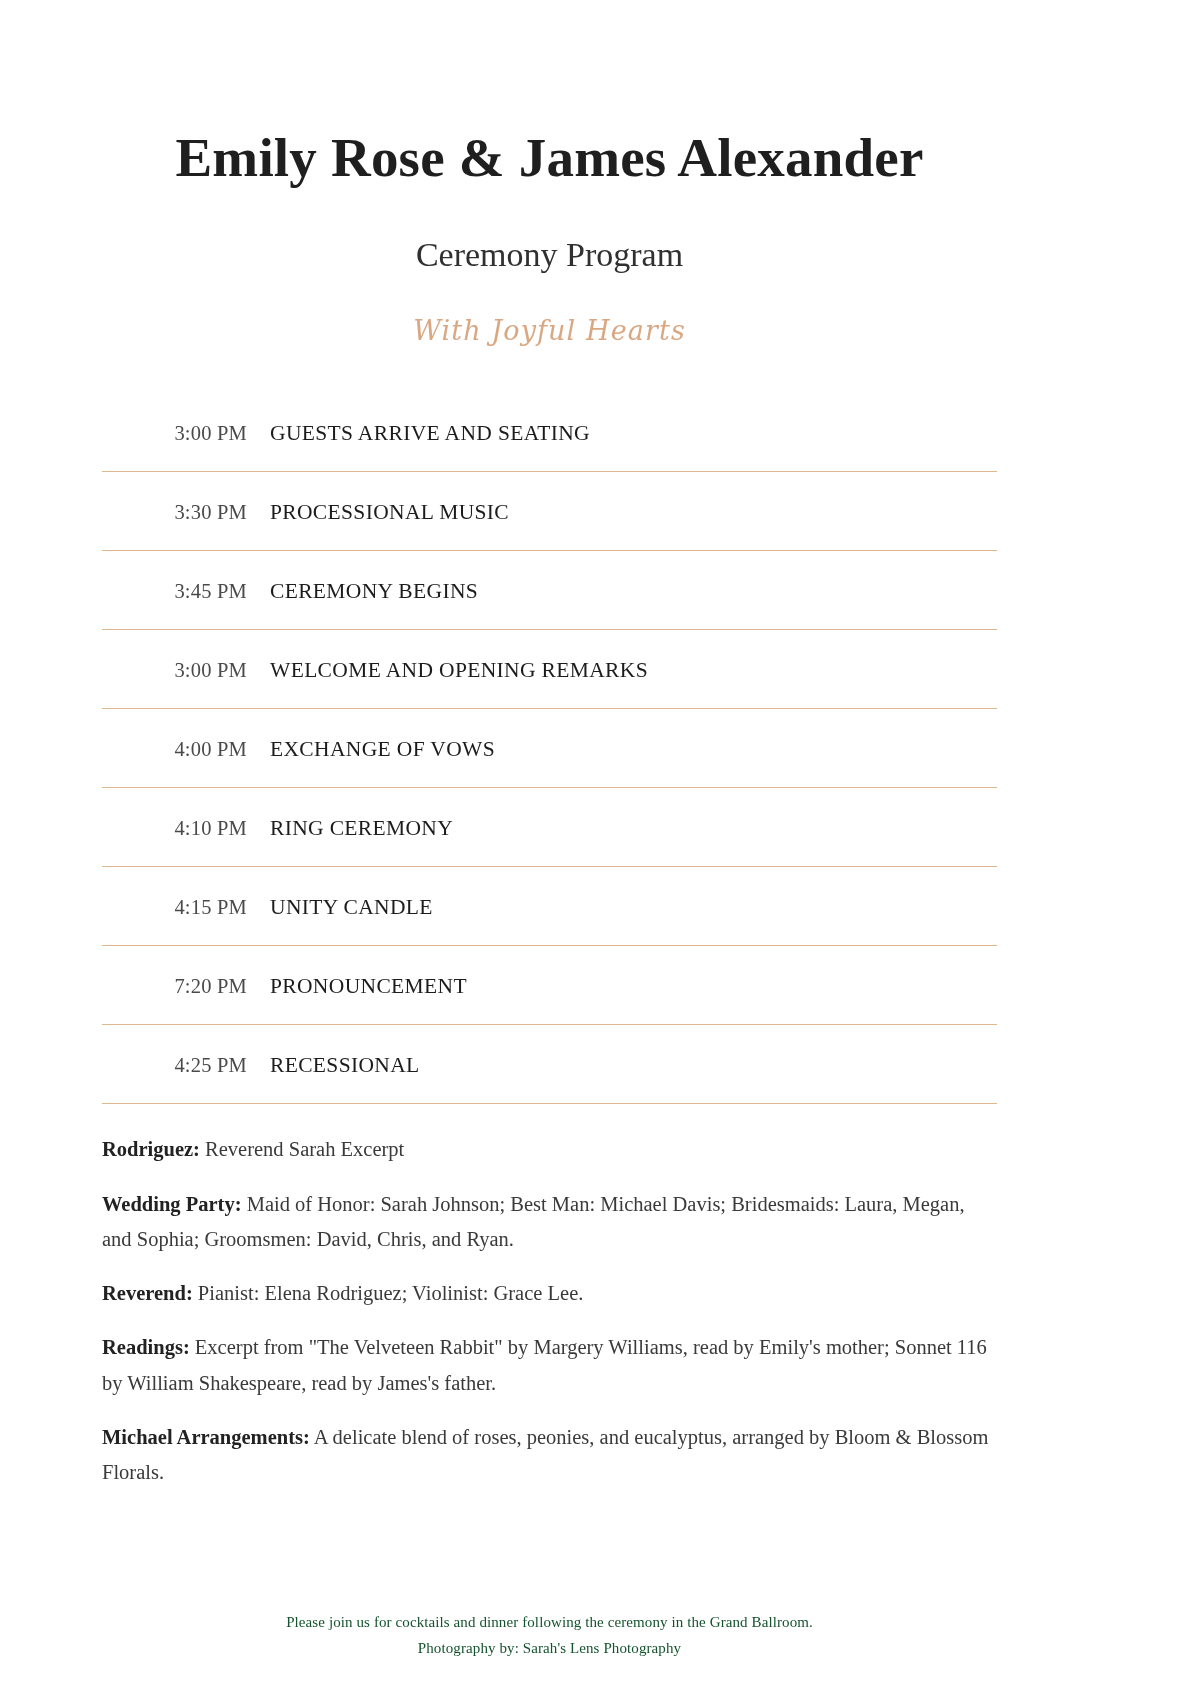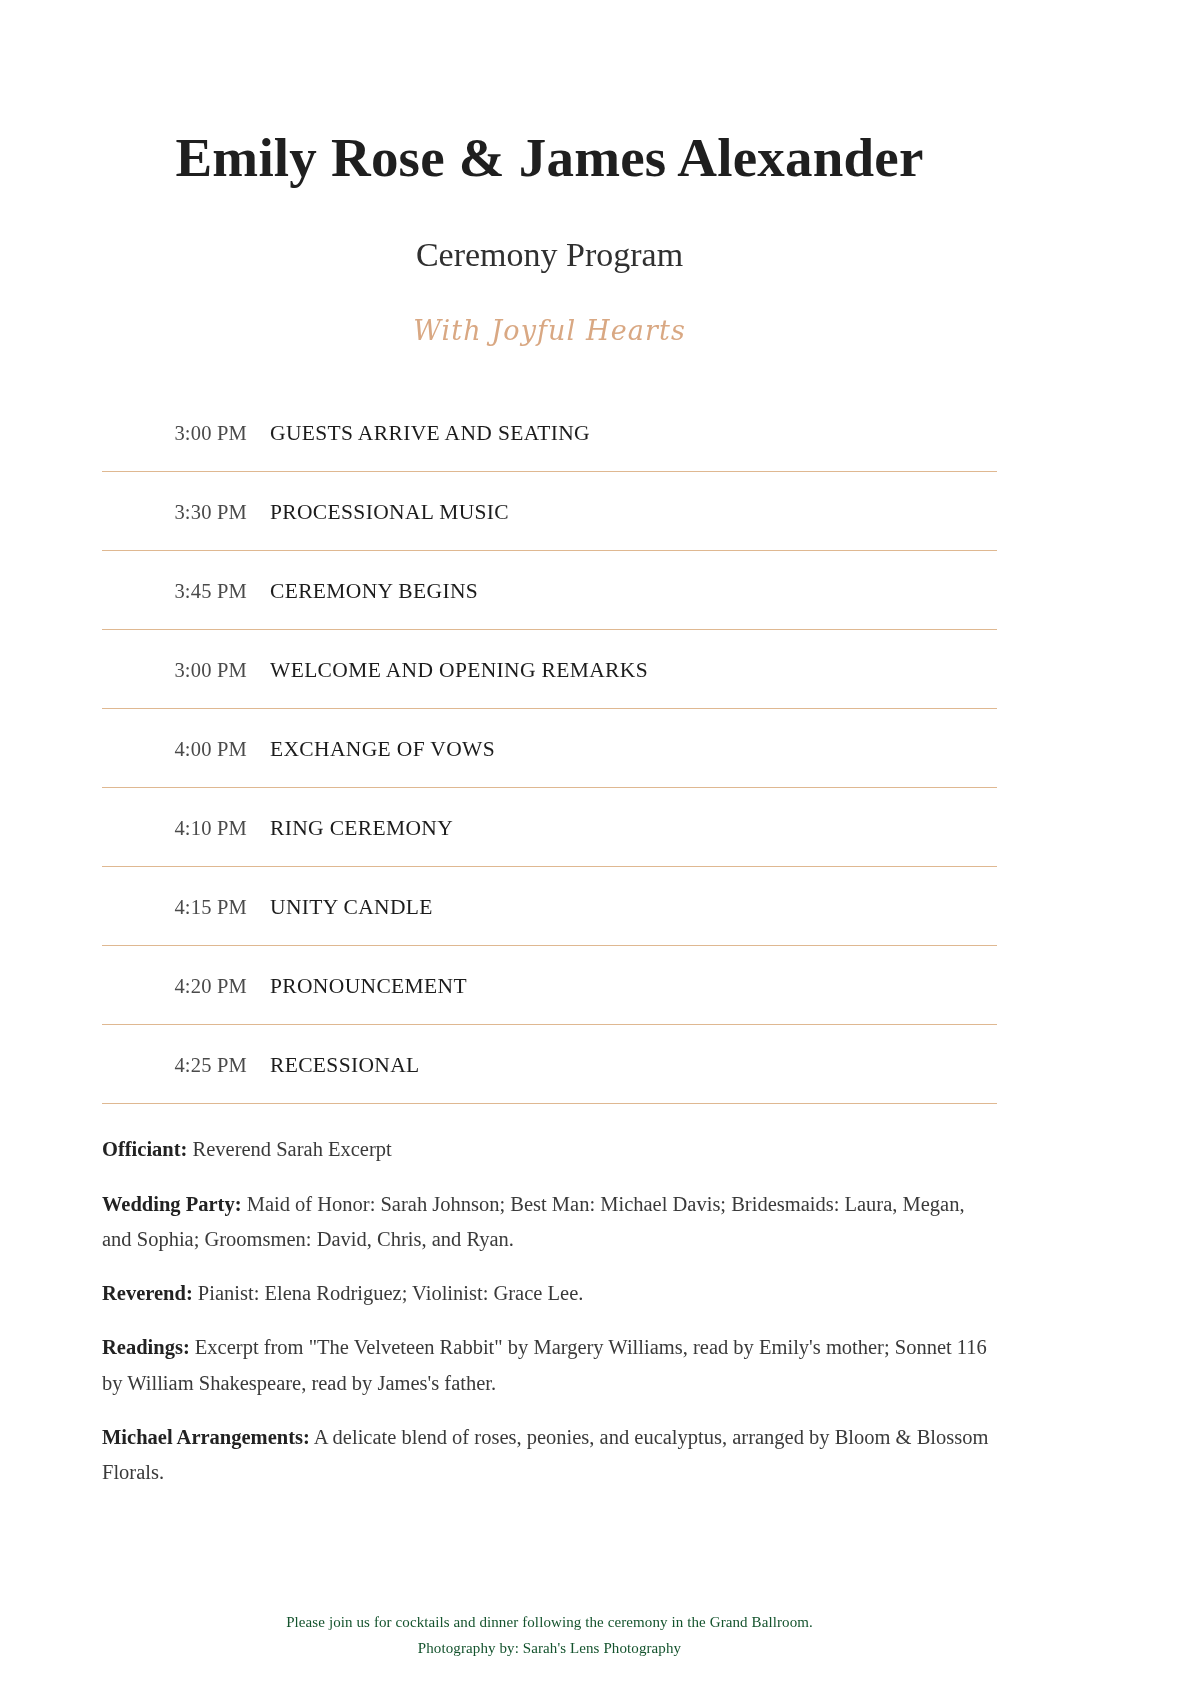--- a/index.html
+++ b/index.html
@@ -185,34 +185,34 @@
         </div>
       </div>
       <div class="schedule-row">
         <div class="row-inner">
           <div class="row-time">4:15 PM</div>
           <div class="row-event">UNITY CANDLE</div>
         </div>
       </div>
       <div class="schedule-row">
         <div class="row-inner">
-          <div class="row-time">4:20 PM</div>
+          <div class="row-time">7:20 PM</div>
           <div class="row-event">PRONOUNCEMENT</div>
         </div>
       </div>
       <div class="schedule-row">
         <div class="row-inner">
           <div class="row-time">4:25 PM</div>
           <div class="row-event">RECESSIONAL</div>
         </div>
       </div>
     </div>
 
   <div class="details" id="details-section">
-      <p class="detail-item"><span class="detail-label">Officiant:</span> <span class="detail-value">Reverend Sarah Excerpt</span></p>
+      <p class="detail-item"><span class="detail-label">Rodriguez:</span> <span class="detail-value">Reverend Sarah Excerpt</span></p>
       <p class="detail-item"><span class="detail-label">Wedding Party:</span> <span class="detail-value">Maid of Honor: Sarah Johnson; Best Man: Michael Davis; Bridesmaids: Laura, Megan, and Sophia; Groomsmen: David, Chris, and Ryan.</span></p>
       <p class="detail-item"><span class="detail-label">Reverend:</span> <span class="detail-value">Pianist: Elena Rodriguez; Violinist: Grace Lee.</span></p>
       <p class="detail-item"><span class="detail-label">Readings:</span> <span class="detail-value">Excerpt from "The Velveteen Rabbit" by Margery Williams, read by Emily's mother; Sonnet 116 by William Shakespeare, read by James's father.</span></p>
       <p class="detail-item"><span class="detail-label">Michael Arrangements:</span> <span class="detail-value">A delicate blend of roses, peonies, and eucalyptus, arranged by Bloom &amp; Blossom Florals.</span></p>
     </div>
 
   <div class="footer">
     <p class="footer-line">Please join us for cocktails and dinner following the ceremony in the Grand Ballroom.</p>
     <p class="footer-line">Photography by: Sarah's Lens Photography</p>
   </div>

